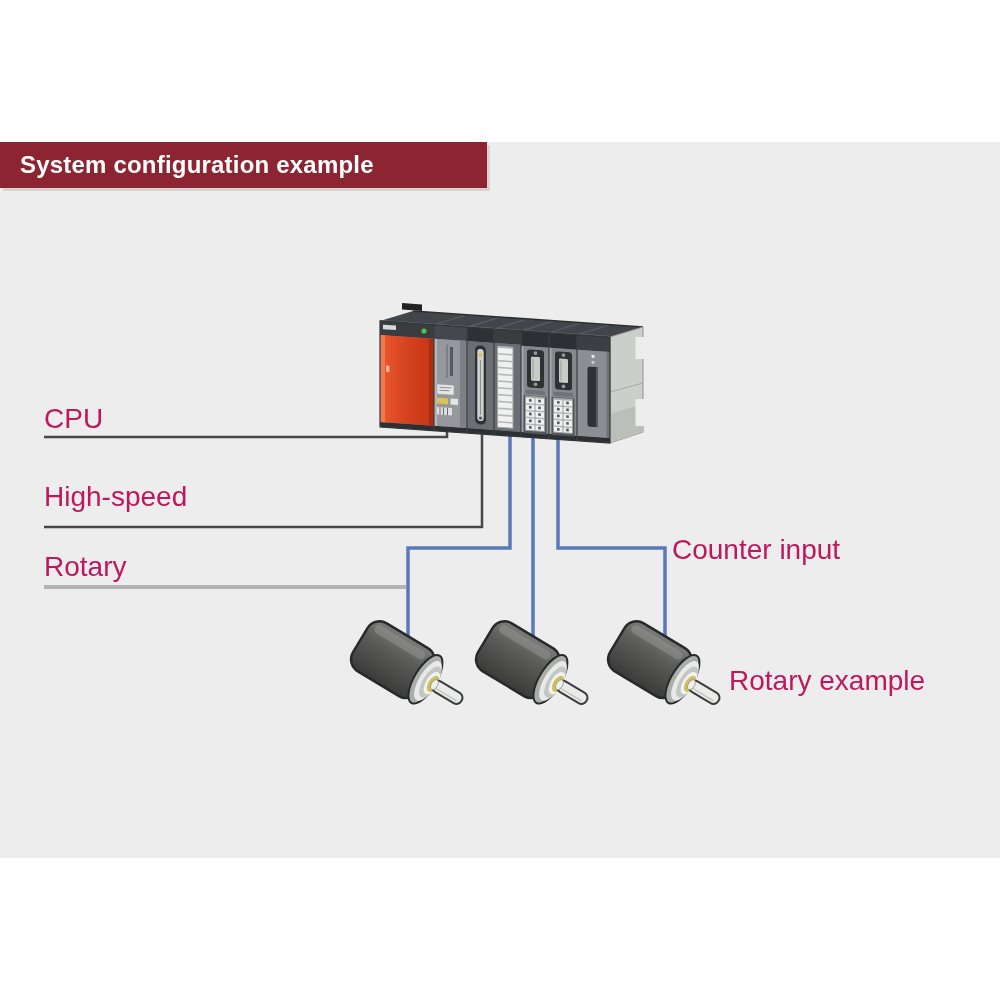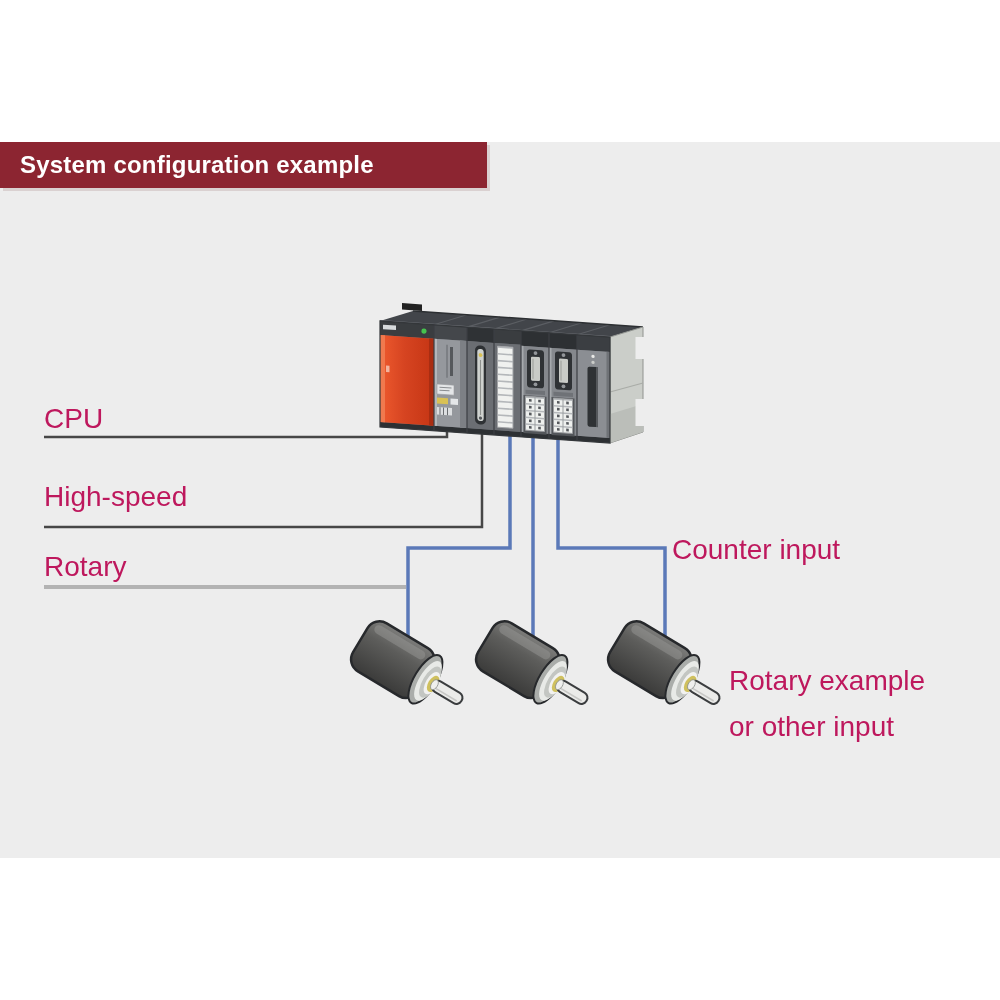--- a/index.html
+++ b/index.html
@@ -225,14 +225,13 @@
 <div class="diagram-label lbl-cable">
   <span>Rotary</span>
 </div>
 
 <div class="diagram-label lbl-counter">
   <span>Counter input</span>
 </div>
 
 <div class="diagram-label lbl-rotary">
   <div>Rotary example</div>
-  <div>or other input</div>
 </div>
 
 </body></html>

